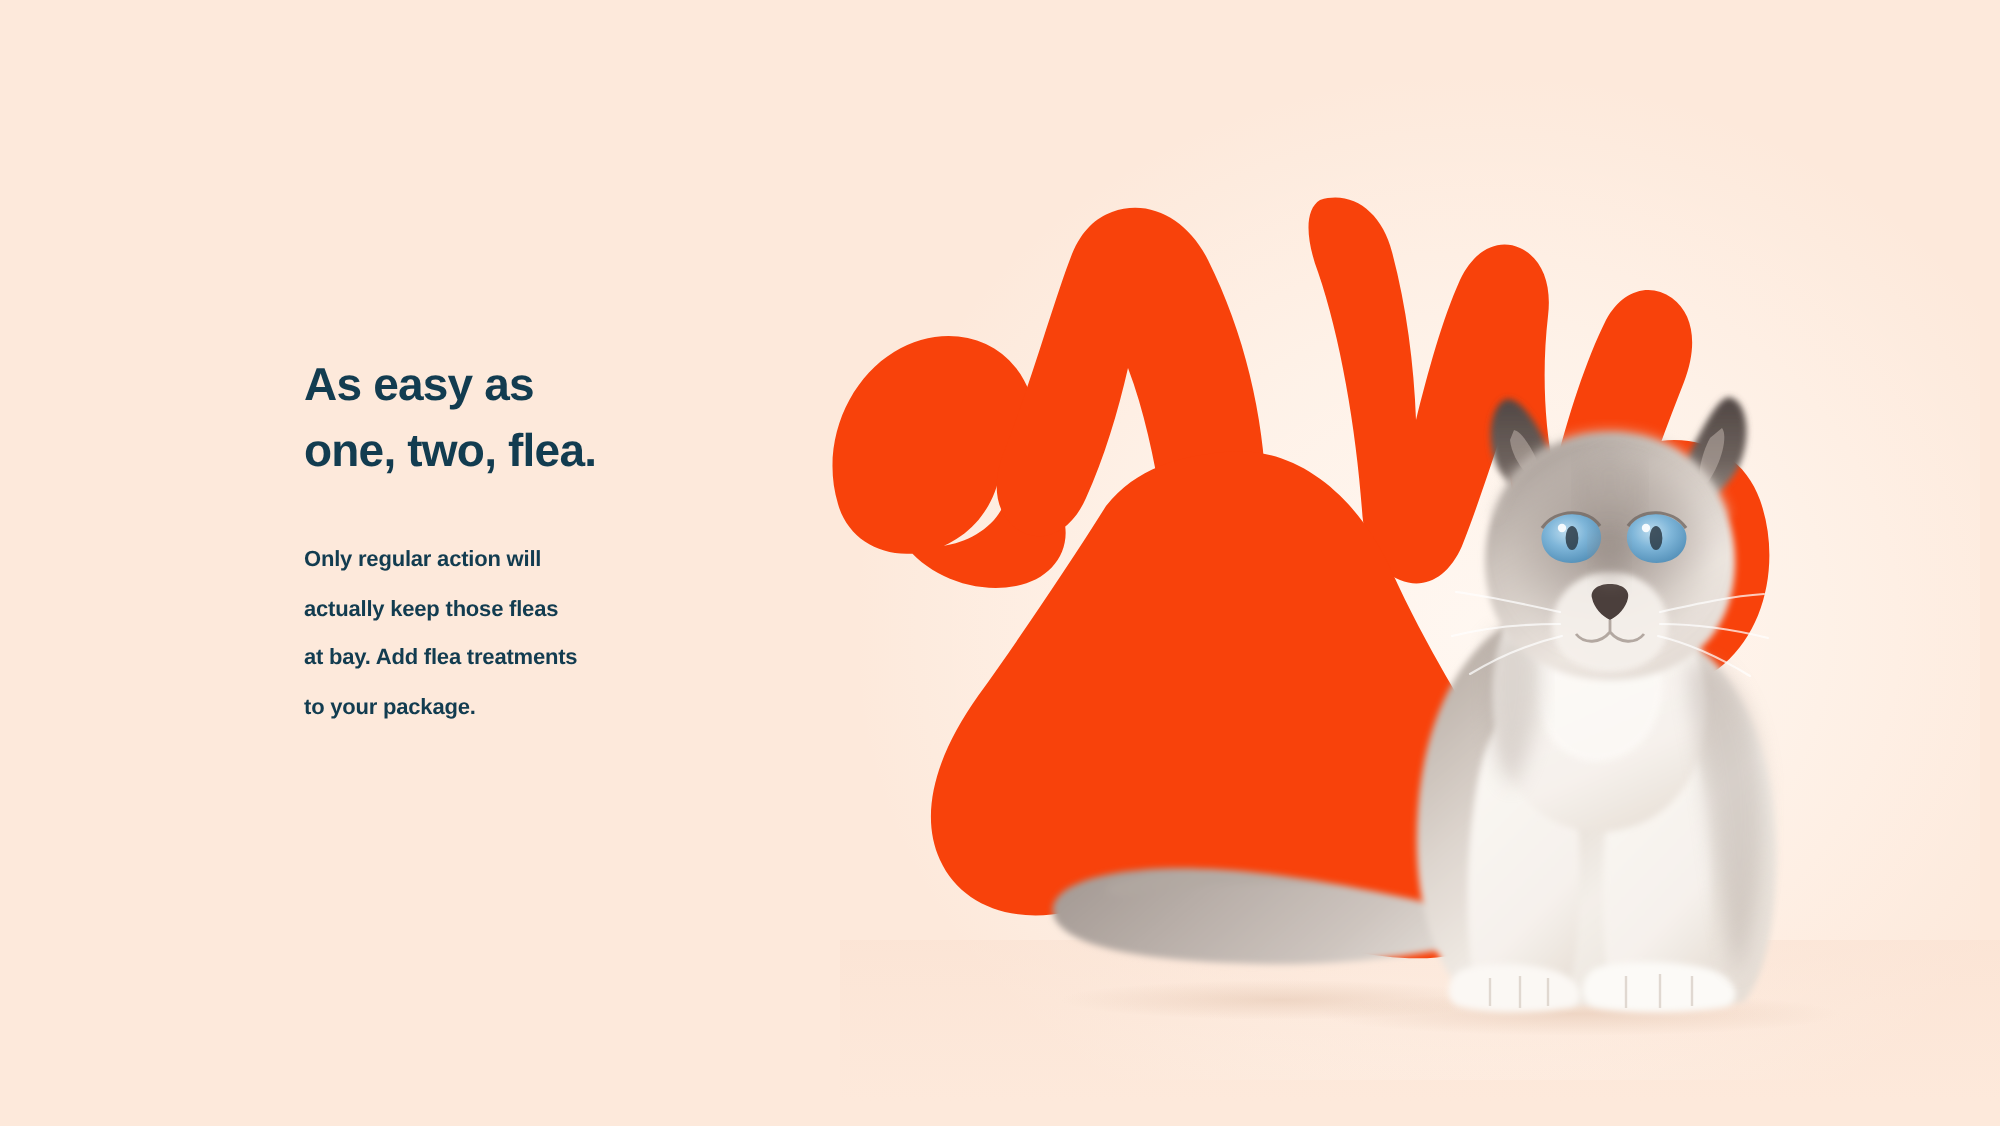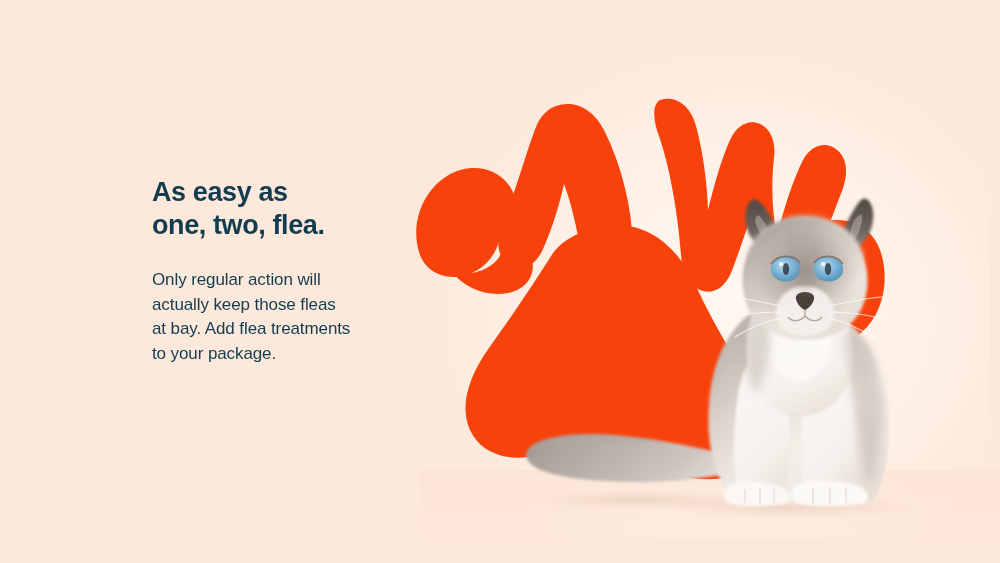--- a/index.html
+++ b/index.html
@@ -47,32 +47,32 @@
 
   
   .copy {
     position: absolute;
     left: 152px;
     top: 176px;
     width: 262px;
   }
   .headline {
     margin: 0;
-    font-size: 27px;
+    font-size: 23px;
     line-height: 33px;
     font-weight: 700;
     letter-spacing: -0.4px;
     color: #123c50;
     white-space: pre-line;
   }
   .subcopy {
     margin: 26px 0 0 0;
-    font-size: 17px;
+    font-size: 11px;
     line-height: 24.5px;
-    font-weight: 400;
+    font-weight: 700;
     letter-spacing: -0.1px;
     color: #123c50;
     white-space: pre-line;
   }
 
   
   .art {
     position: absolute;
     left: 0;
     top: 0;

